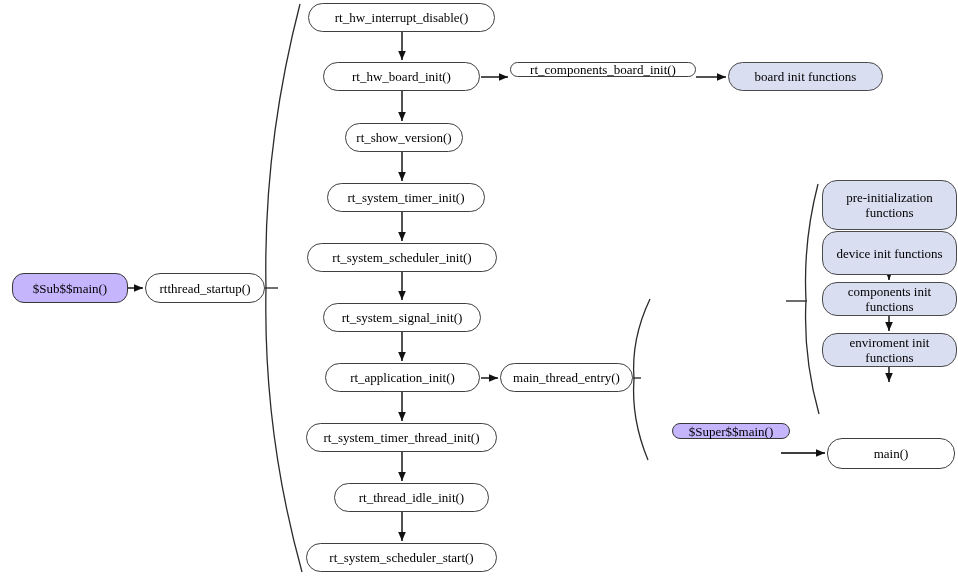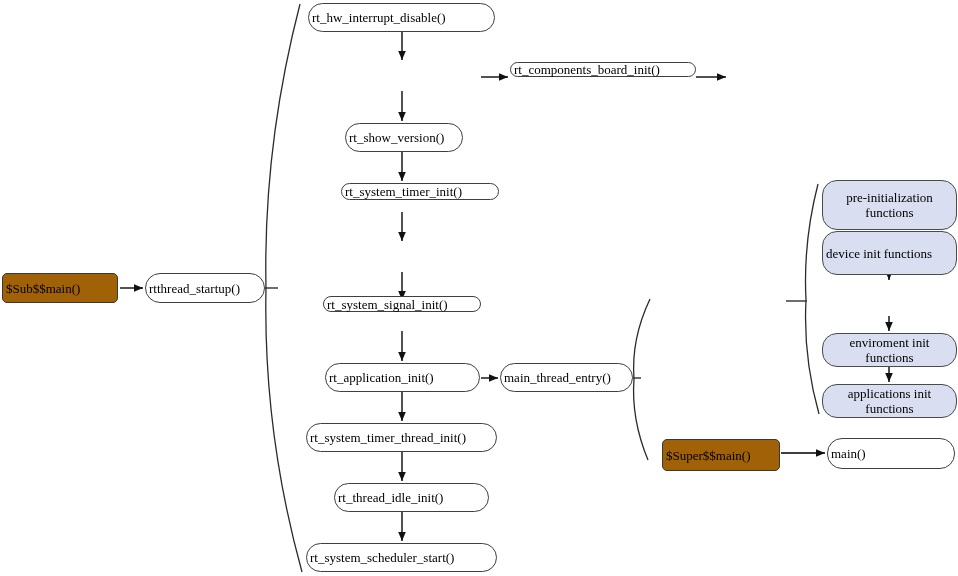--- a/index.html
+++ b/index.html
@@ -10,38 +10,39 @@
     font-family:"Liberation Serif", serif;
     overflow:hidden;
   }
   .edges{position:absolute;left:0;top:0;width:958px;height:576px;}
   .a{stroke:#3f3f3f;stroke-width:1.8;}
   .plain{stroke:#2f2f2f;stroke-width:1.4;}
   .brace{stroke:#2b2b2b;stroke-width:1.3;fill:none;}
   .node{
     position:absolute;
     box-sizing:border-box;
-    display:flex;align-items:center;
+    display:flex;align-items:center;justify-content:center;
     text-align:center;
     font-size:13px;line-height:15px;color:#000;
     padding:0 3px;
   }
   .pill{
     background:#ffffff;
     border:1.4px solid #3f3f3f;
     border-radius:15px;
   }
   .blue{
     background:#d9def1;
     border-color:#4a4a4a;
   }
   .rect{
-    background:#a16207;
+    background:#c4b5fd;
     border:1.5px solid #383838;
-    border-radius:5px;
+    border-radius:12px;
+    margin-left:10px;
   }
 </style>
 </head>
 <body>
 
 <div class="canvas">
 
   <svg class="edges" viewBox="0 0 958 576">
     <defs>
       <marker id="arrow" markerUnits="userSpaceOnUse" markerWidth="11" markerHeight="10" refX="9.5" refY="4" orient="auto">
@@ -84,61 +85,70 @@
   <div class="node rect" style="left:2px;top:273px;width:116px;height:30px">
     <span>$Sub$$main()</span>
   </div>
   <div class="node pill" style="left:145px;top:273px;width:120px;height:30px">
     <span>rtthread_startup()</span>
   </div>
 
   <div class="node pill" style="left:308px;top:3px;width:187px;height:29px">
     <span>rt_hw_interrupt_disable()</span>
   </div>
+  <div class="node pill" style="left:323px;top:62px;width:157px;height:29px">
+    <span>rt_hw_board_init()</span>
+  </div>
   <div class="node pill" style="left:510px;top:62px;width:186px;height:15px">
     <span>rt_components_board_init()</span>
+  </div>
+  <div class="node pill blue" style="left:728px;top:62px;width:155px;height:29px">
+    <span>board init functions</span>
   </div>
   <div class="node pill" style="left:345px;top:123px;width:118px;height:29px">
     <span>rt_show_version()</span>
   </div>
-  <div class="node pill" style="left:341px;top:183px;width:158px;height:17px">
+  <div class="node pill" style="left:327px;top:183px;width:158px;height:29px">
     <span>rt_system_timer_init()</span>
   </div>
-  <div class="node pill" style="left:323px;top:296px;width:158px;height:16px">
+  <div class="node pill" style="left:307px;top:243px;width:190px;height:29px">
+    <span>rt_system_scheduler_init()</span>
+  </div>
+  <div class="node pill" style="left:323px;top:303px;width:158px;height:29px">
     <span>rt_system_signal_init()</span>
   </div>
   <div class="node pill" style="left:325px;top:363px;width:155px;height:29px">
     <span>rt_application_init()</span>
   </div>
   <div class="node pill" style="left:306px;top:423px;width:191px;height:29px">
     <span>rt_system_timer_thread_init()</span>
   </div>
   <div class="node pill" style="left:334px;top:483px;width:155px;height:29px">
     <span>rt_thread_idle_init()</span>
   </div>
   <div class="node pill" style="left:306px;top:543px;width:191px;height:29px">
     <span>rt_system_scheduler_start()</span>
   </div>
 
   <div class="node pill" style="left:500px;top:363px;width:133px;height:29px">
     <span>main_thread_entry()</span>
   </div>
-  <div class="node rect" style="left:662px;top:439px;width:118px;height:32px">
+  <div class="node rect" style="left:662px;top:423px;width:118px;height:16px">
     <span>$Super$$main()</span>
   </div>
   <div class="node pill" style="left:827px;top:438px;width:128px;height:31px">
     <span>main()</span>
   </div>
 
   <div class="node pill blue" style="left:822px;top:180px;width:135px;height:50px">
     <span>pre-initialization functions</span>
   </div>
   <div class="node pill blue" style="left:822px;top:231px;width:135px;height:44px">
     <span>device init functions</span>
   </div>
+  <div class="node pill blue" style="left:822px;top:282px;width:135px;height:34px">
+    <span>components init functions</span>
+  </div>
   <div class="node pill blue" style="left:822px;top:333px;width:135px;height:34px">
     <span>enviroment init functions</span>
-  </div>
-  <div class="node pill blue" style="left:822px;top:384px;width:135px;height:34px">
-    <span>applications init functions</span>
   </div>
 
 </div>
 
 </body></html>

